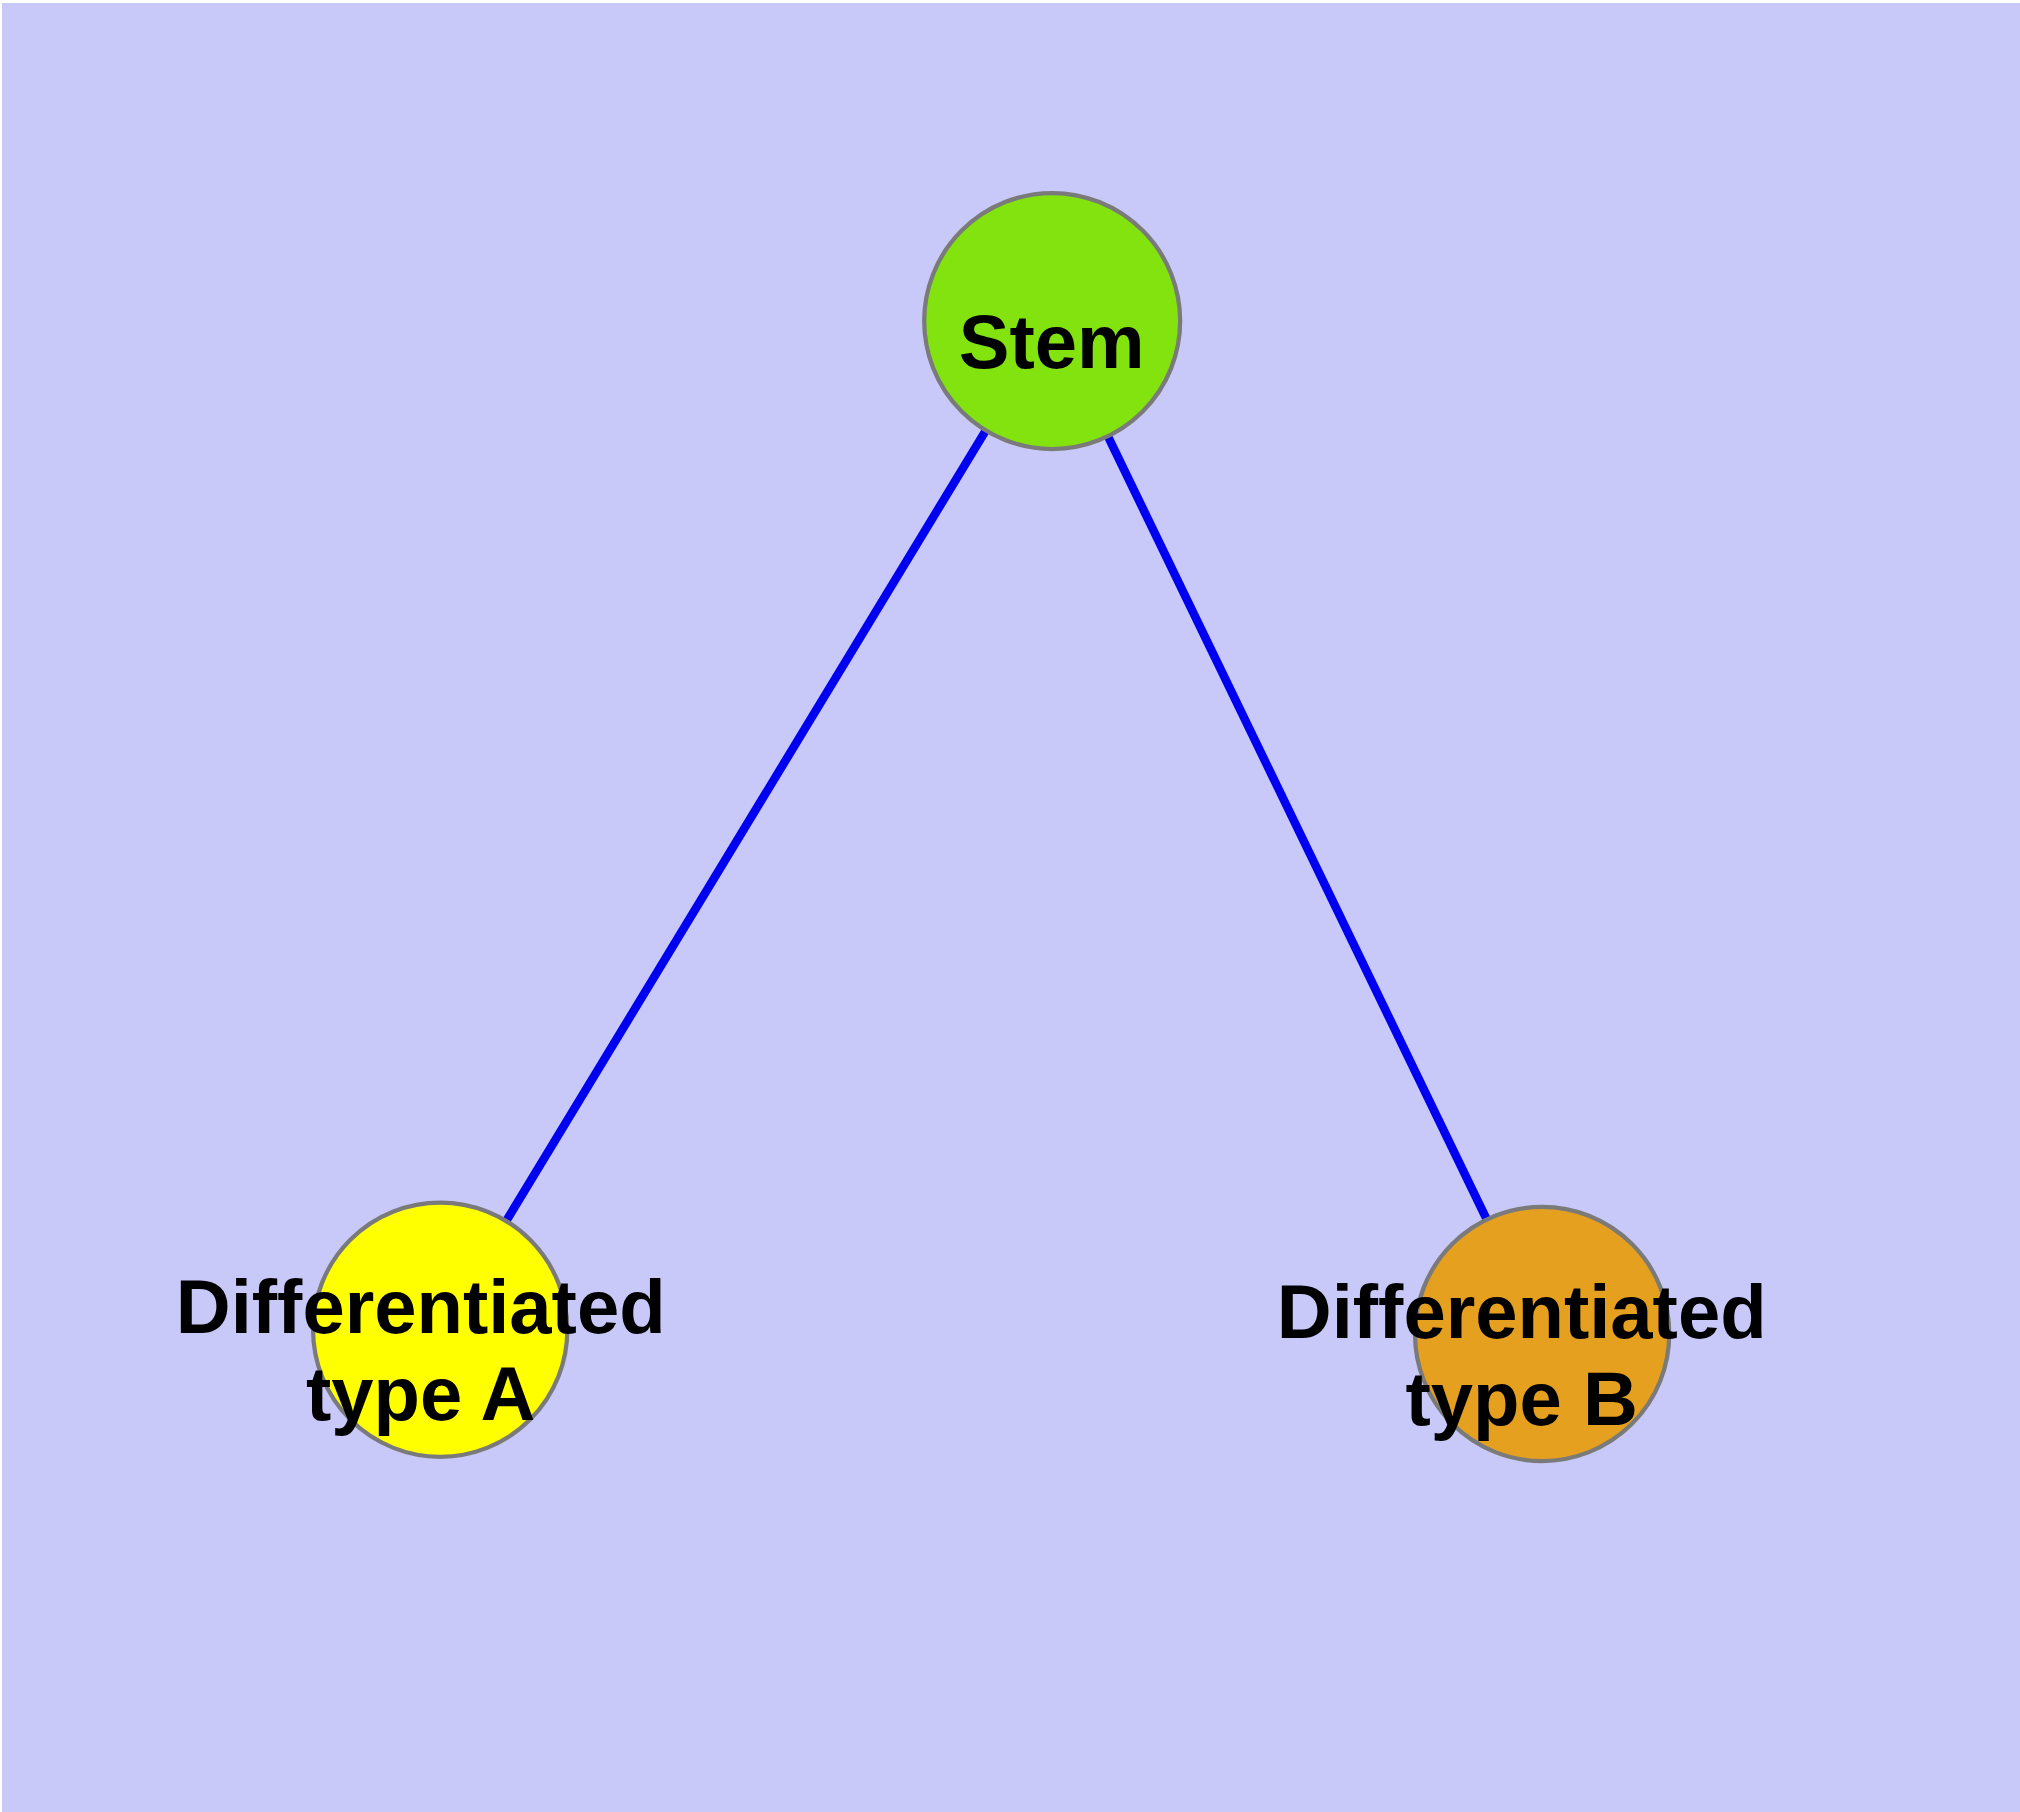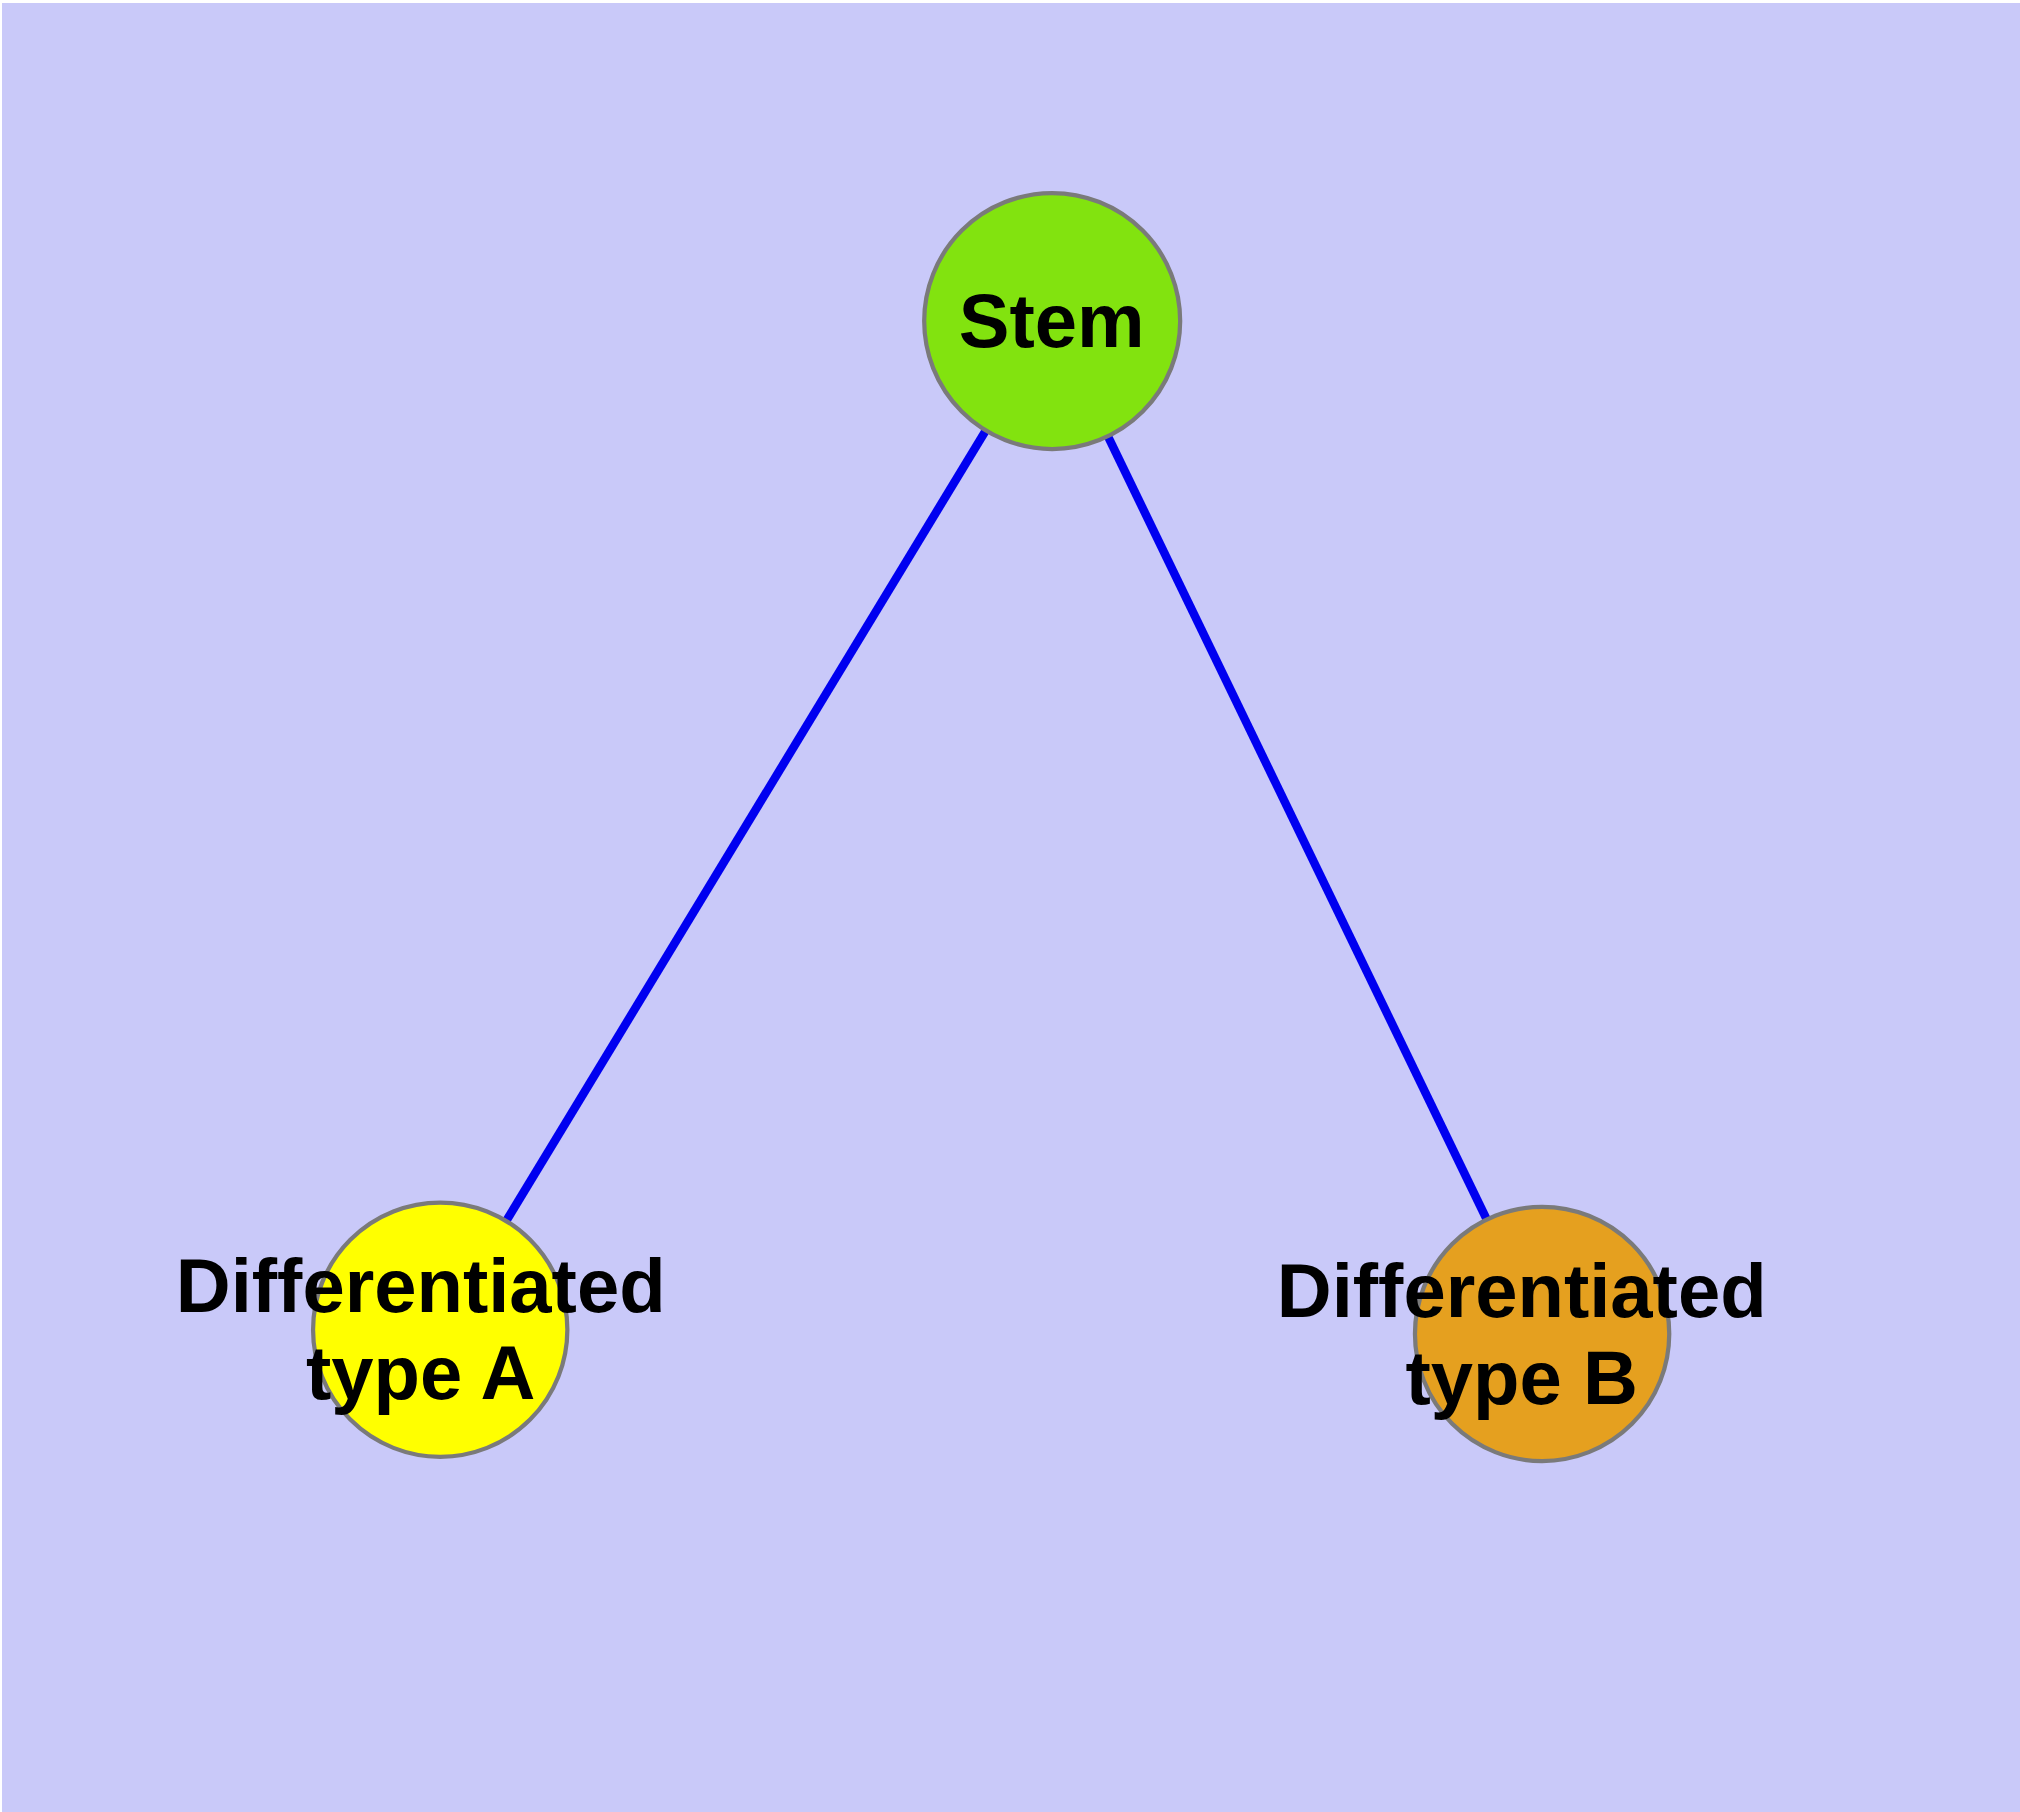--- a/index.html
+++ b/index.html
@@ -35,20 +35,21 @@
     position: absolute;
     transform: translate(-50%, -50%);
     font-family: "Liberation Sans", sans-serif;
     font-weight: bold;
     font-size: 76px;
     line-height: 1.15;
     color: #000000;
     white-space: pre-line;
     text-align: center;
     width: max-content;
+    margin-top: 21px;
   }
 </style>
 </head>
 <body>
 
 <div class="canvas">
 
   <svg class="graph" width="2019" height="1810" viewBox="0 0 2382 2135">
 
     <line class="edge" x1="1239" y1="375" x2="517" y2="1565" stroke="#0000f0"></line>

